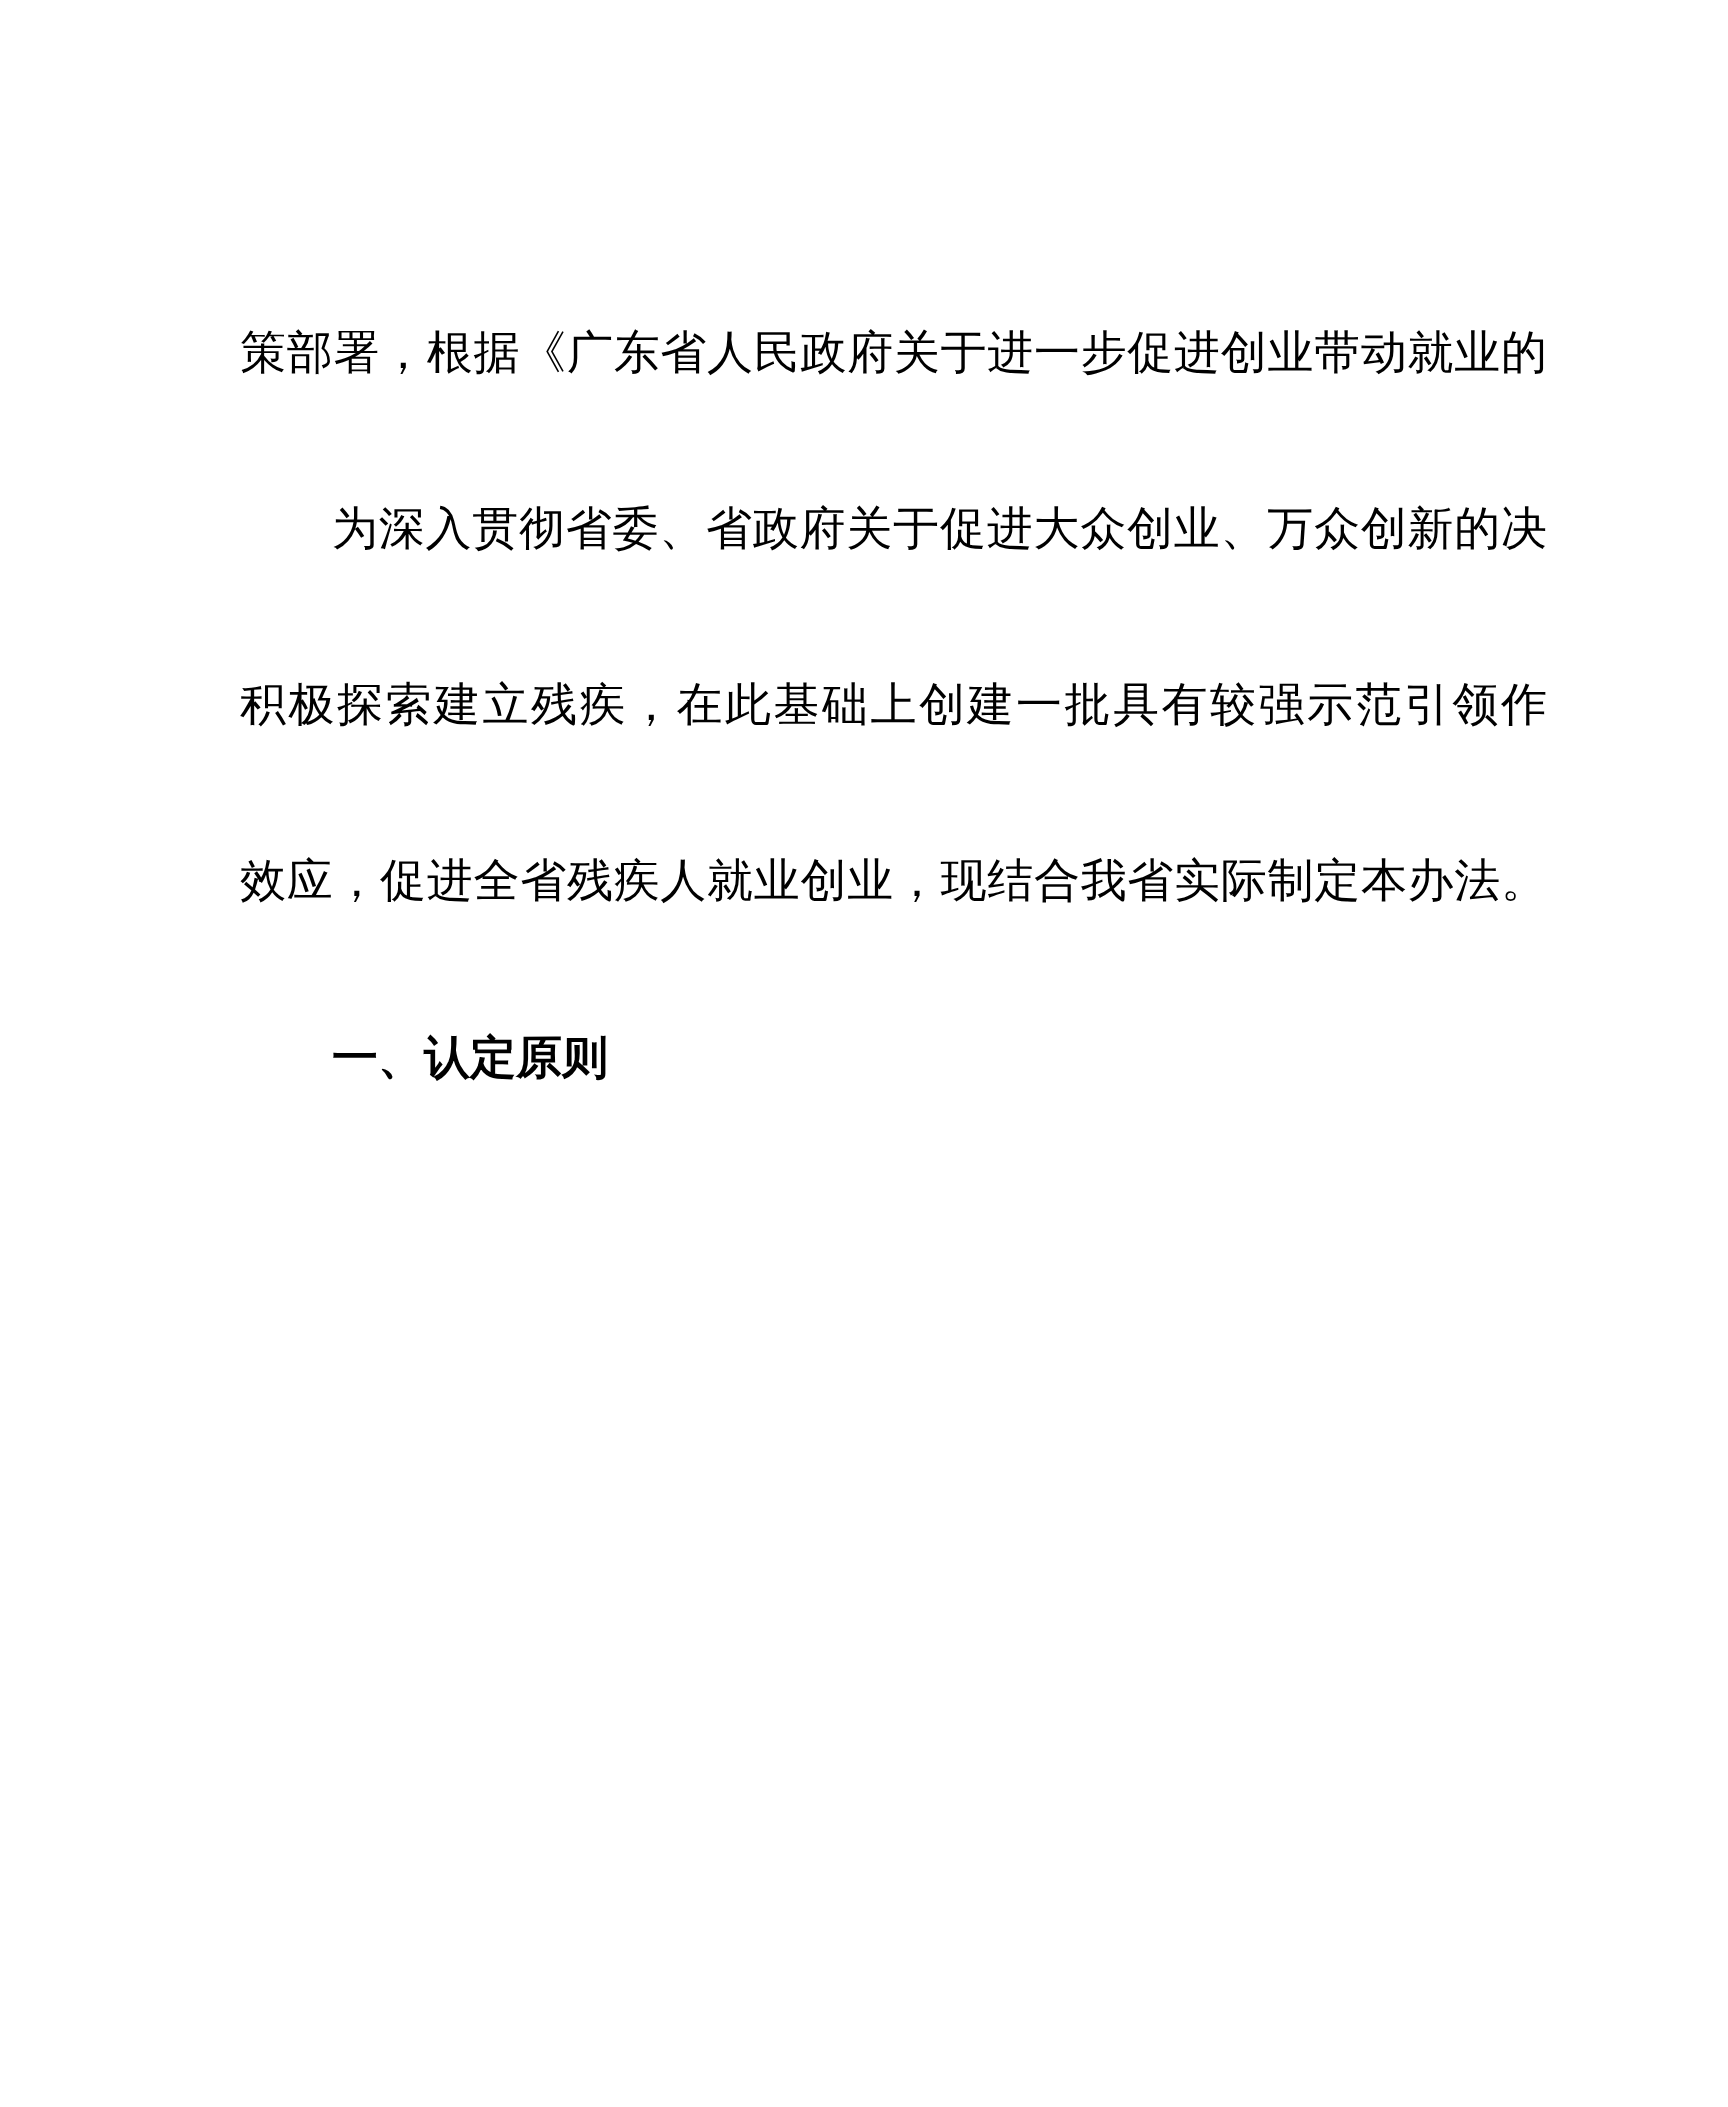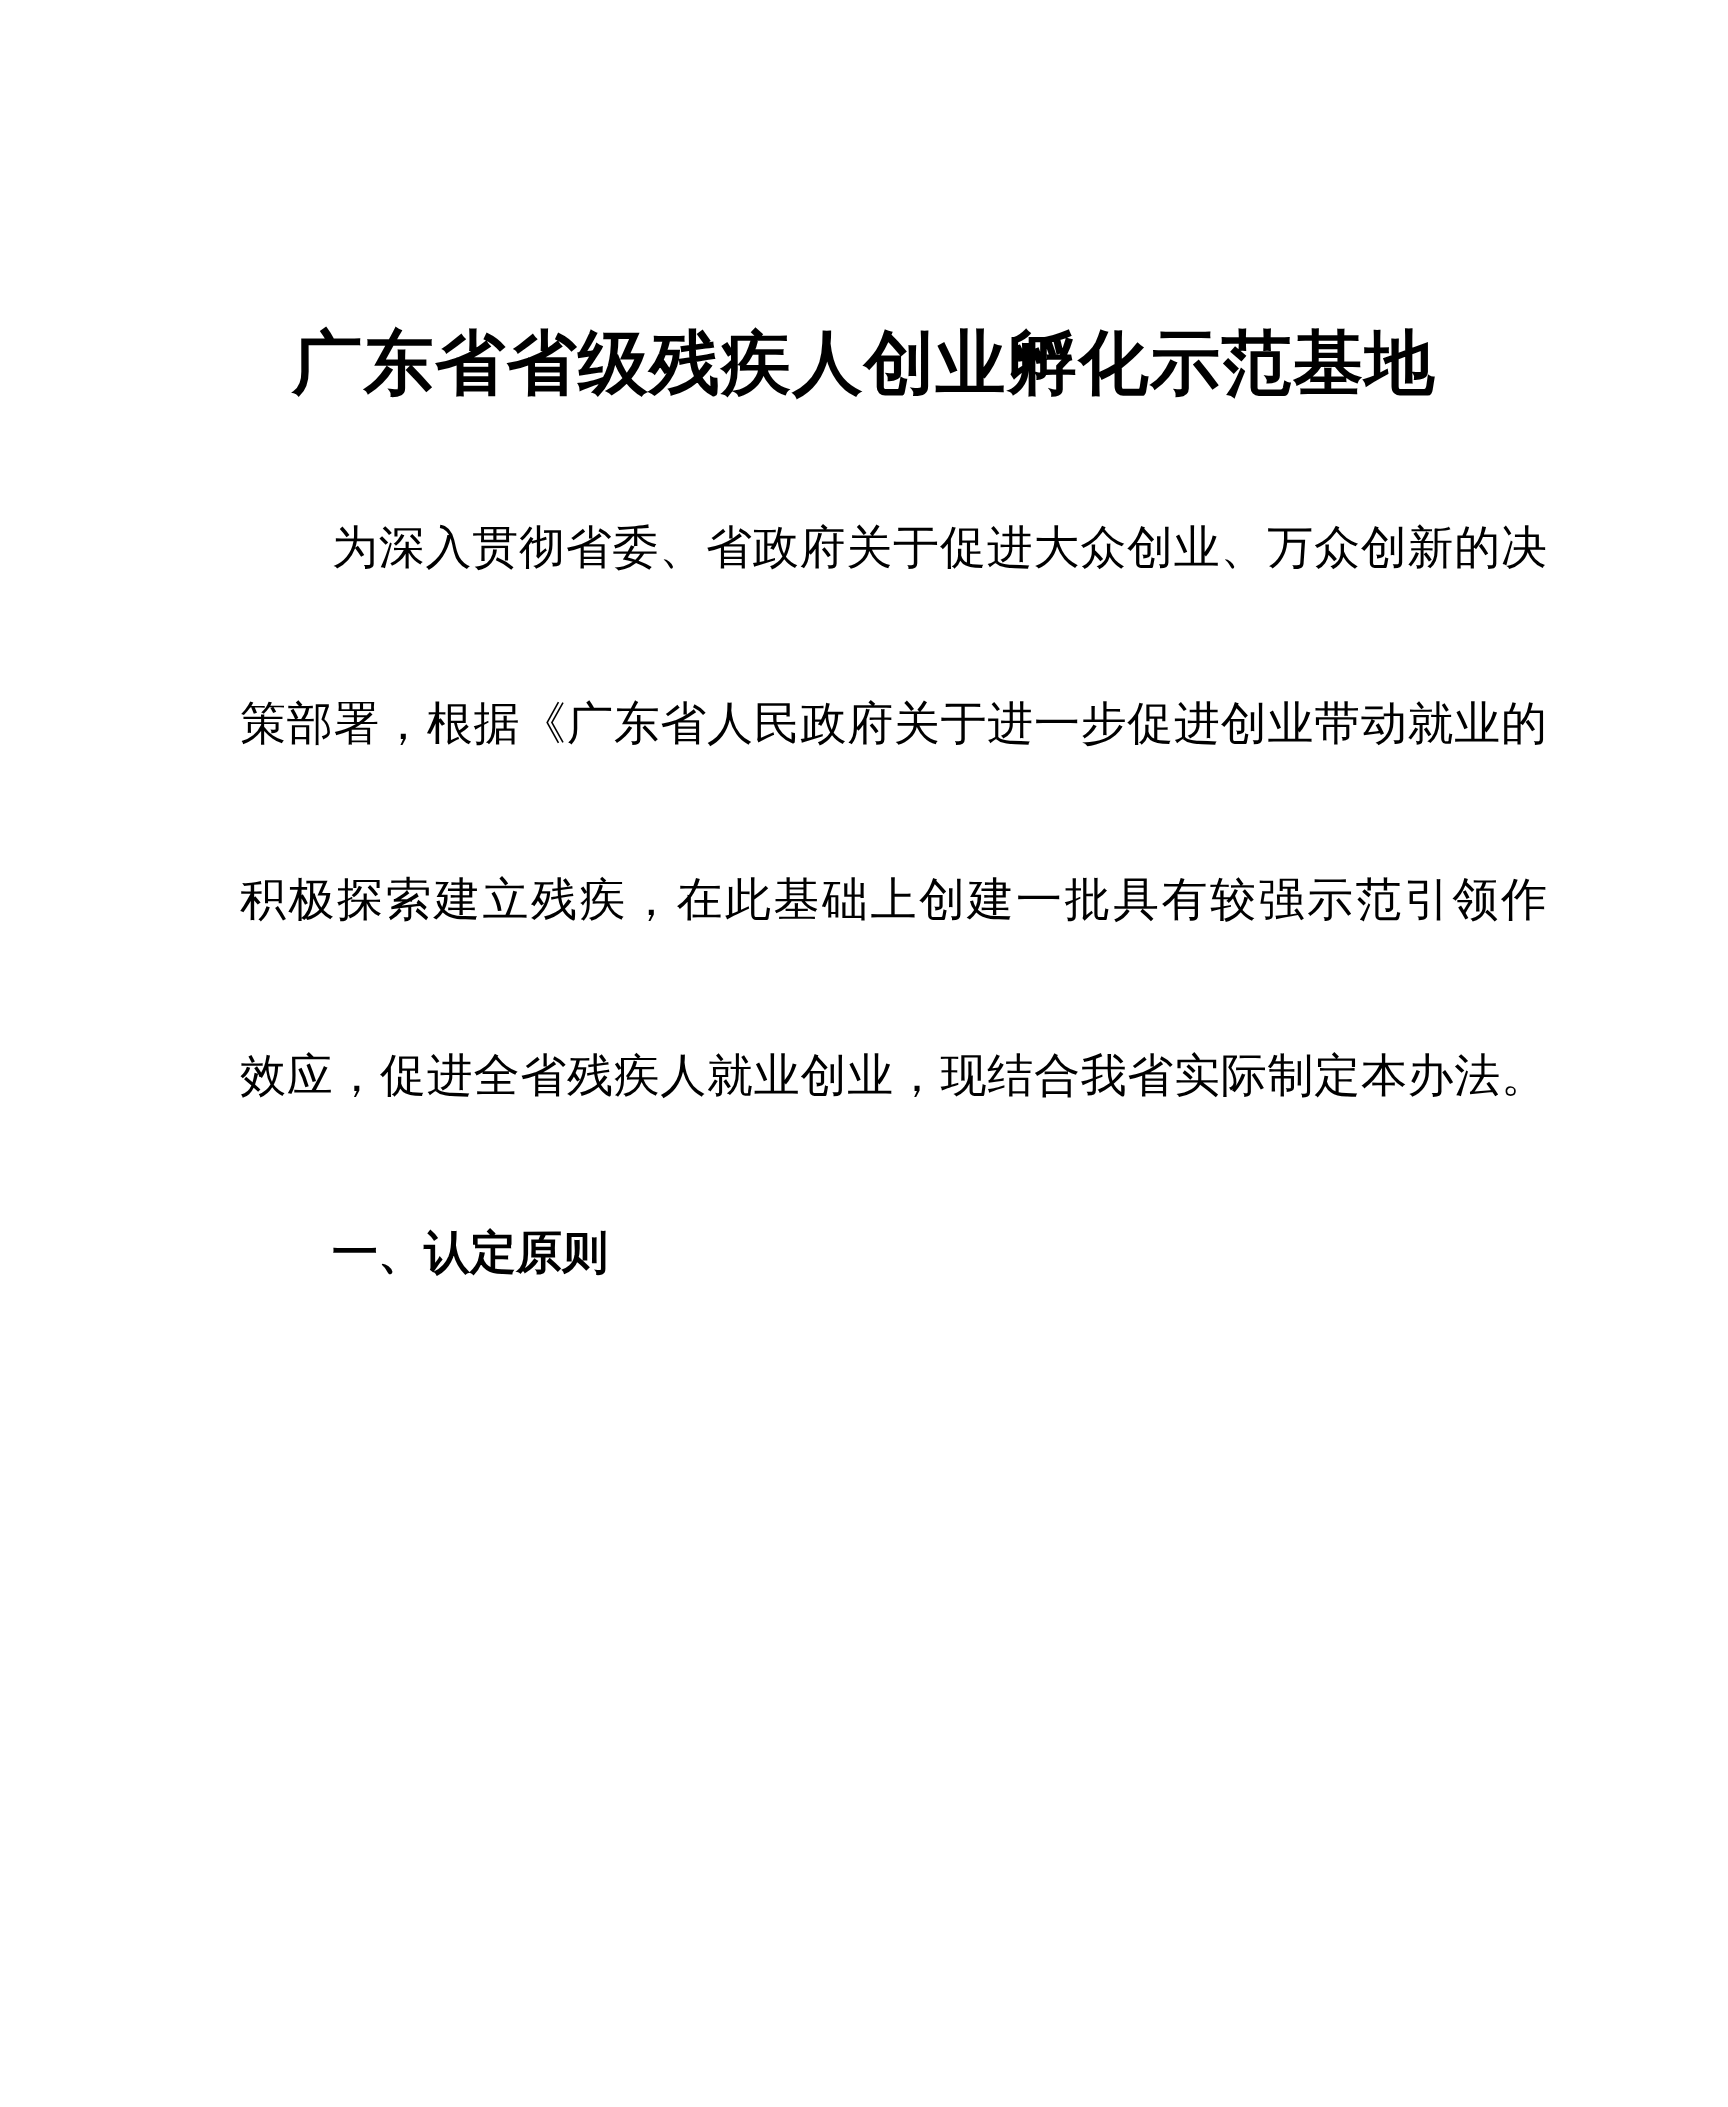--- a/index.html
+++ b/index.html
@@ -56,25 +56,24 @@
     line-height: 88px;
     padding-left: 2em;
   }
   .paragraph { margin: 0; }
 </style>
 </head>
 <body>
 
 <div class="page">
   <div class="doc-title">
-    <div>广东省省级残疾人创业孵化示范基地</div>
   </div>
   <div class="doc-body" id="doc-body">
       <div class="paragraph">
+        <div class="line justify">策部署，根据《广东省人民政府关于进一步促进创业带动就业的</div>
         <div class="line indent justify">为深入贯彻省委、省政府关于促进大众创业、万众创新的决</div>
-        <div class="line justify">策部署，根据《广东省人民政府关于进一步促进创业带动就业的</div>
         <div class="line justify">积极探索建立残疾，在此基础上创建一批具有较强示范引领作</div>
         <div class="line justify">效应，促进全省残疾人就业创业，现结合我省实际制定本办法。</div>
       </div>
       <div class="heading">一、认定原则</div>
     </div>
 </div>
 
 
 </body></html>

